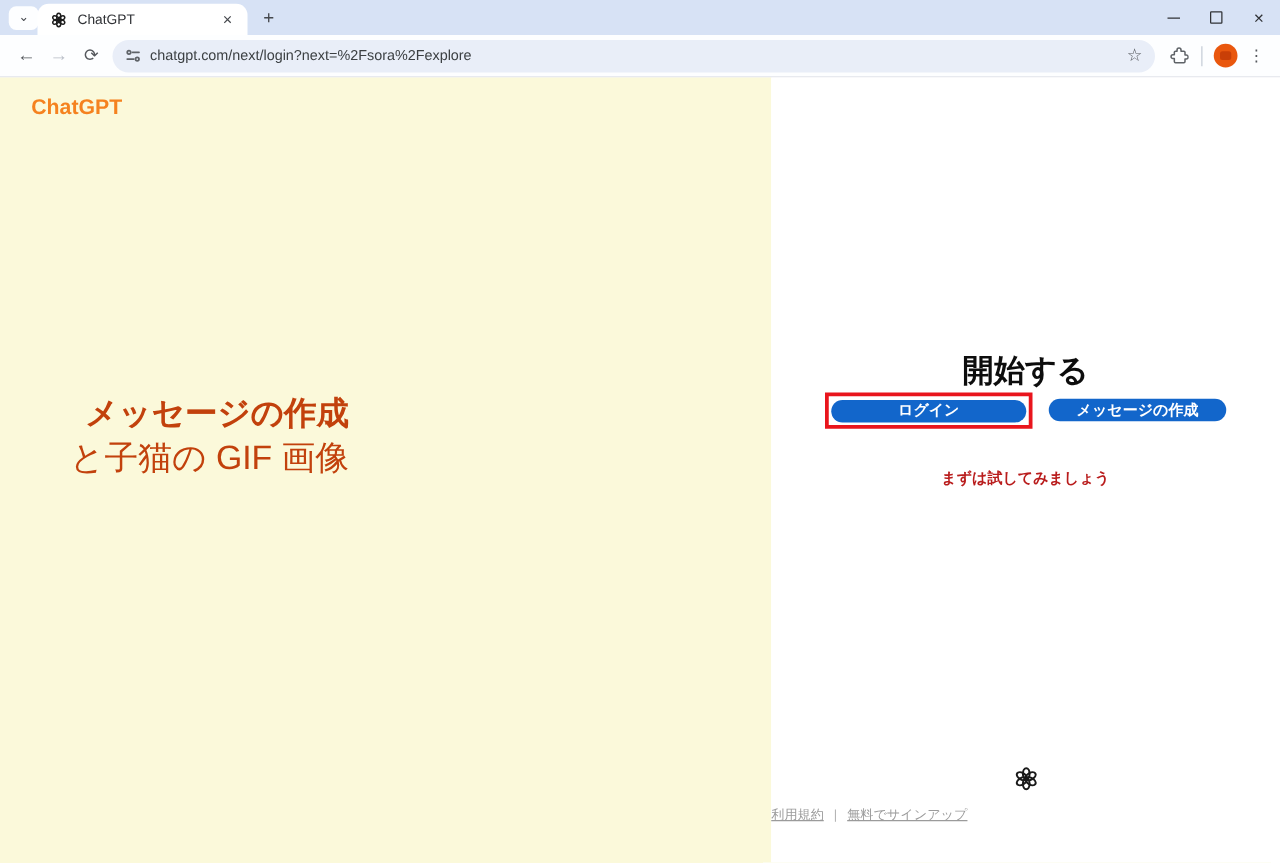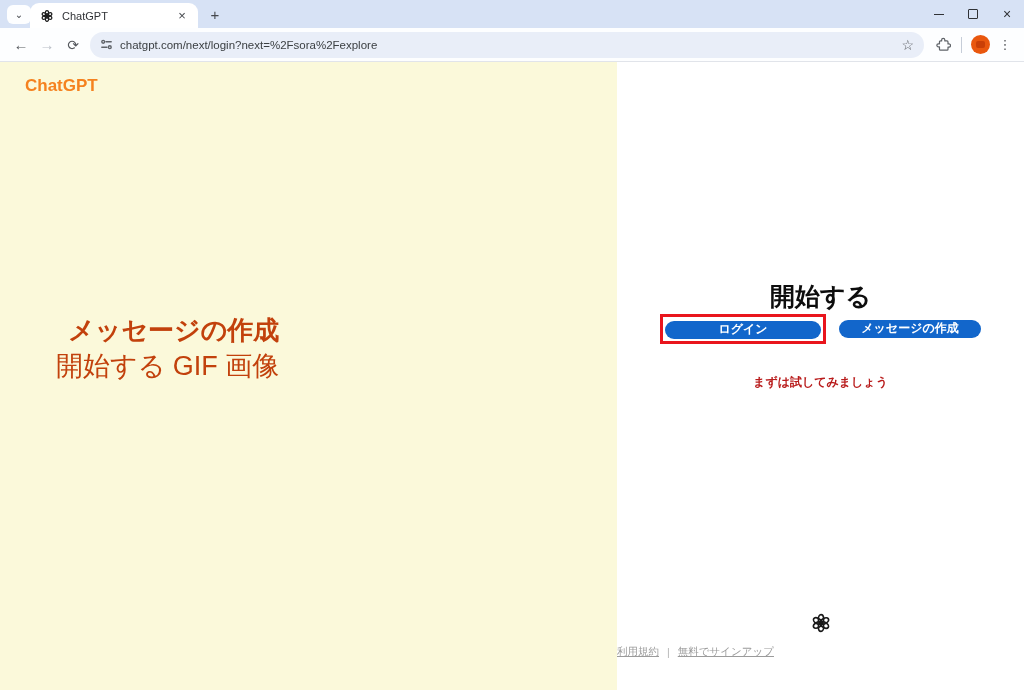--- a/index.html
+++ b/index.html
@@ -135,21 +135,21 @@
     <div class="avatar"></div>
     <div class="menu-btn">⋮</div>
   </div>
 
   <div class="page">
 
     <div class="panel-left">
       <div class="brand">ChatGPT</div>
       <div class="promo">
         <div class="promo-head">メッセージの作成</div>
-        <div>開始する GIF 画像</div>
+        <div>と子猫の GIF 画像</div>
       </div>
     </div>
 
     <div class="panel-right">
       <div class="start-title">開始する</div>
 
       <div class="btn-row">
         <div class="login-annotation">
           <button class="btn login">ログイン</button>
         </div>

